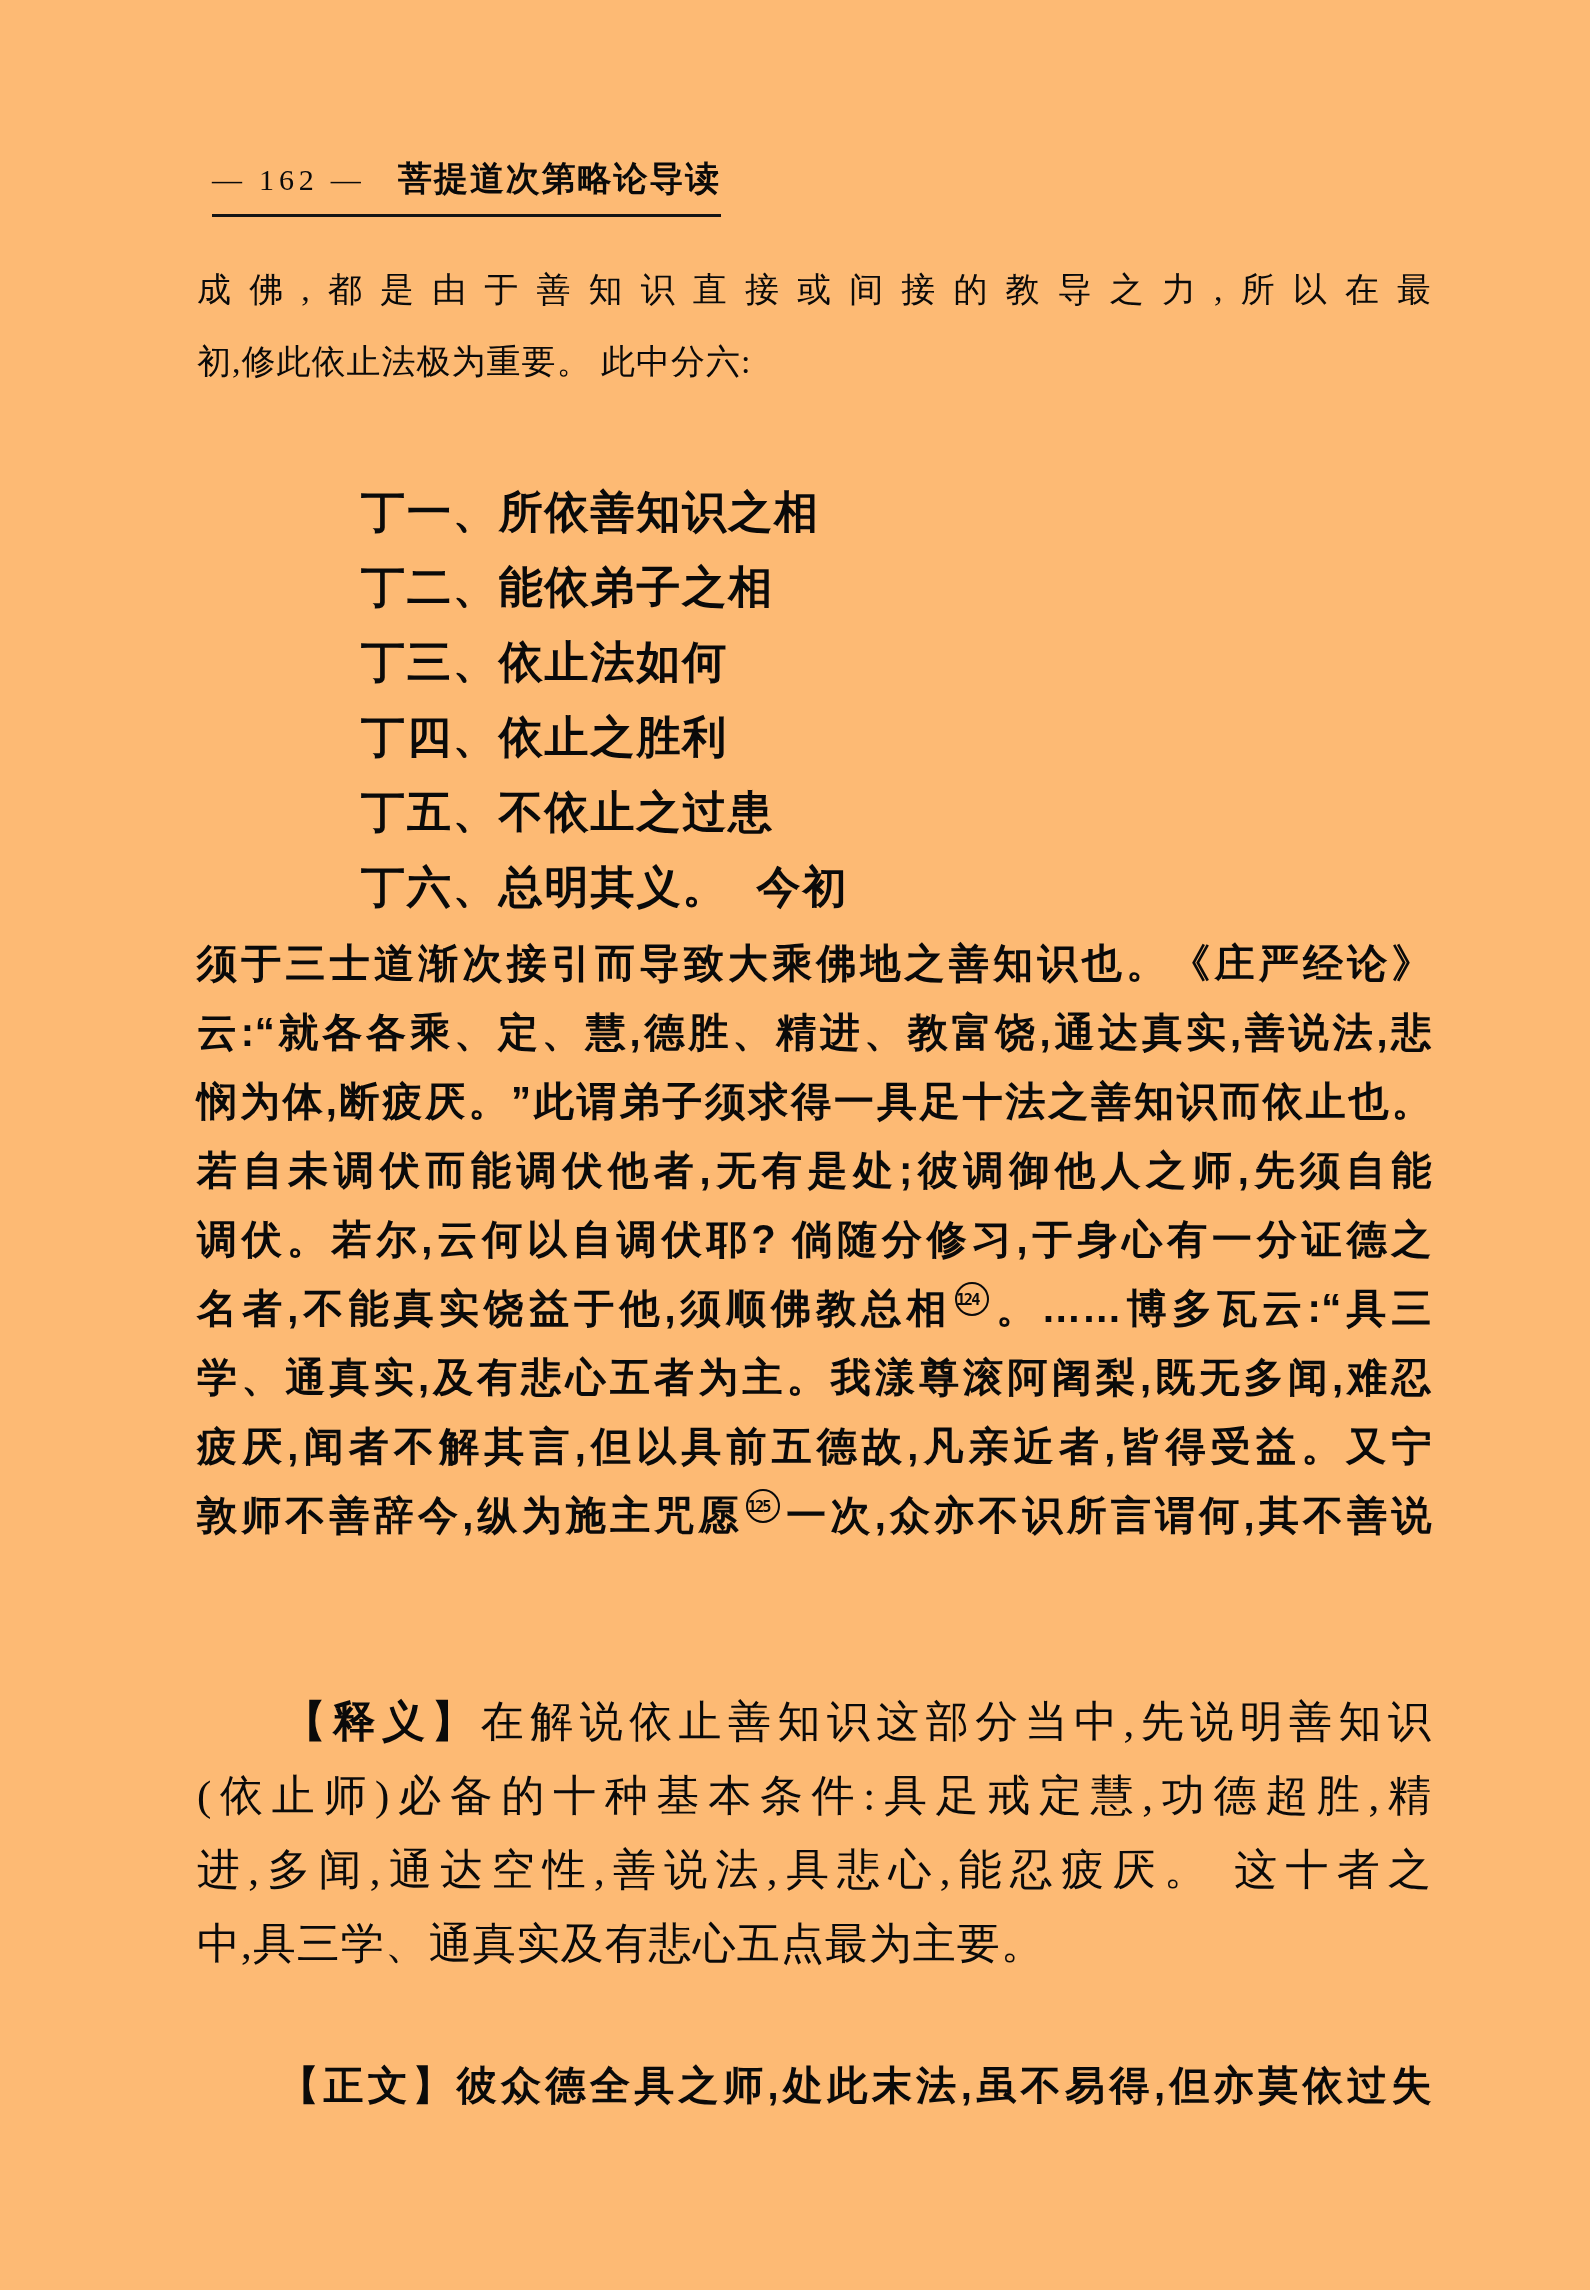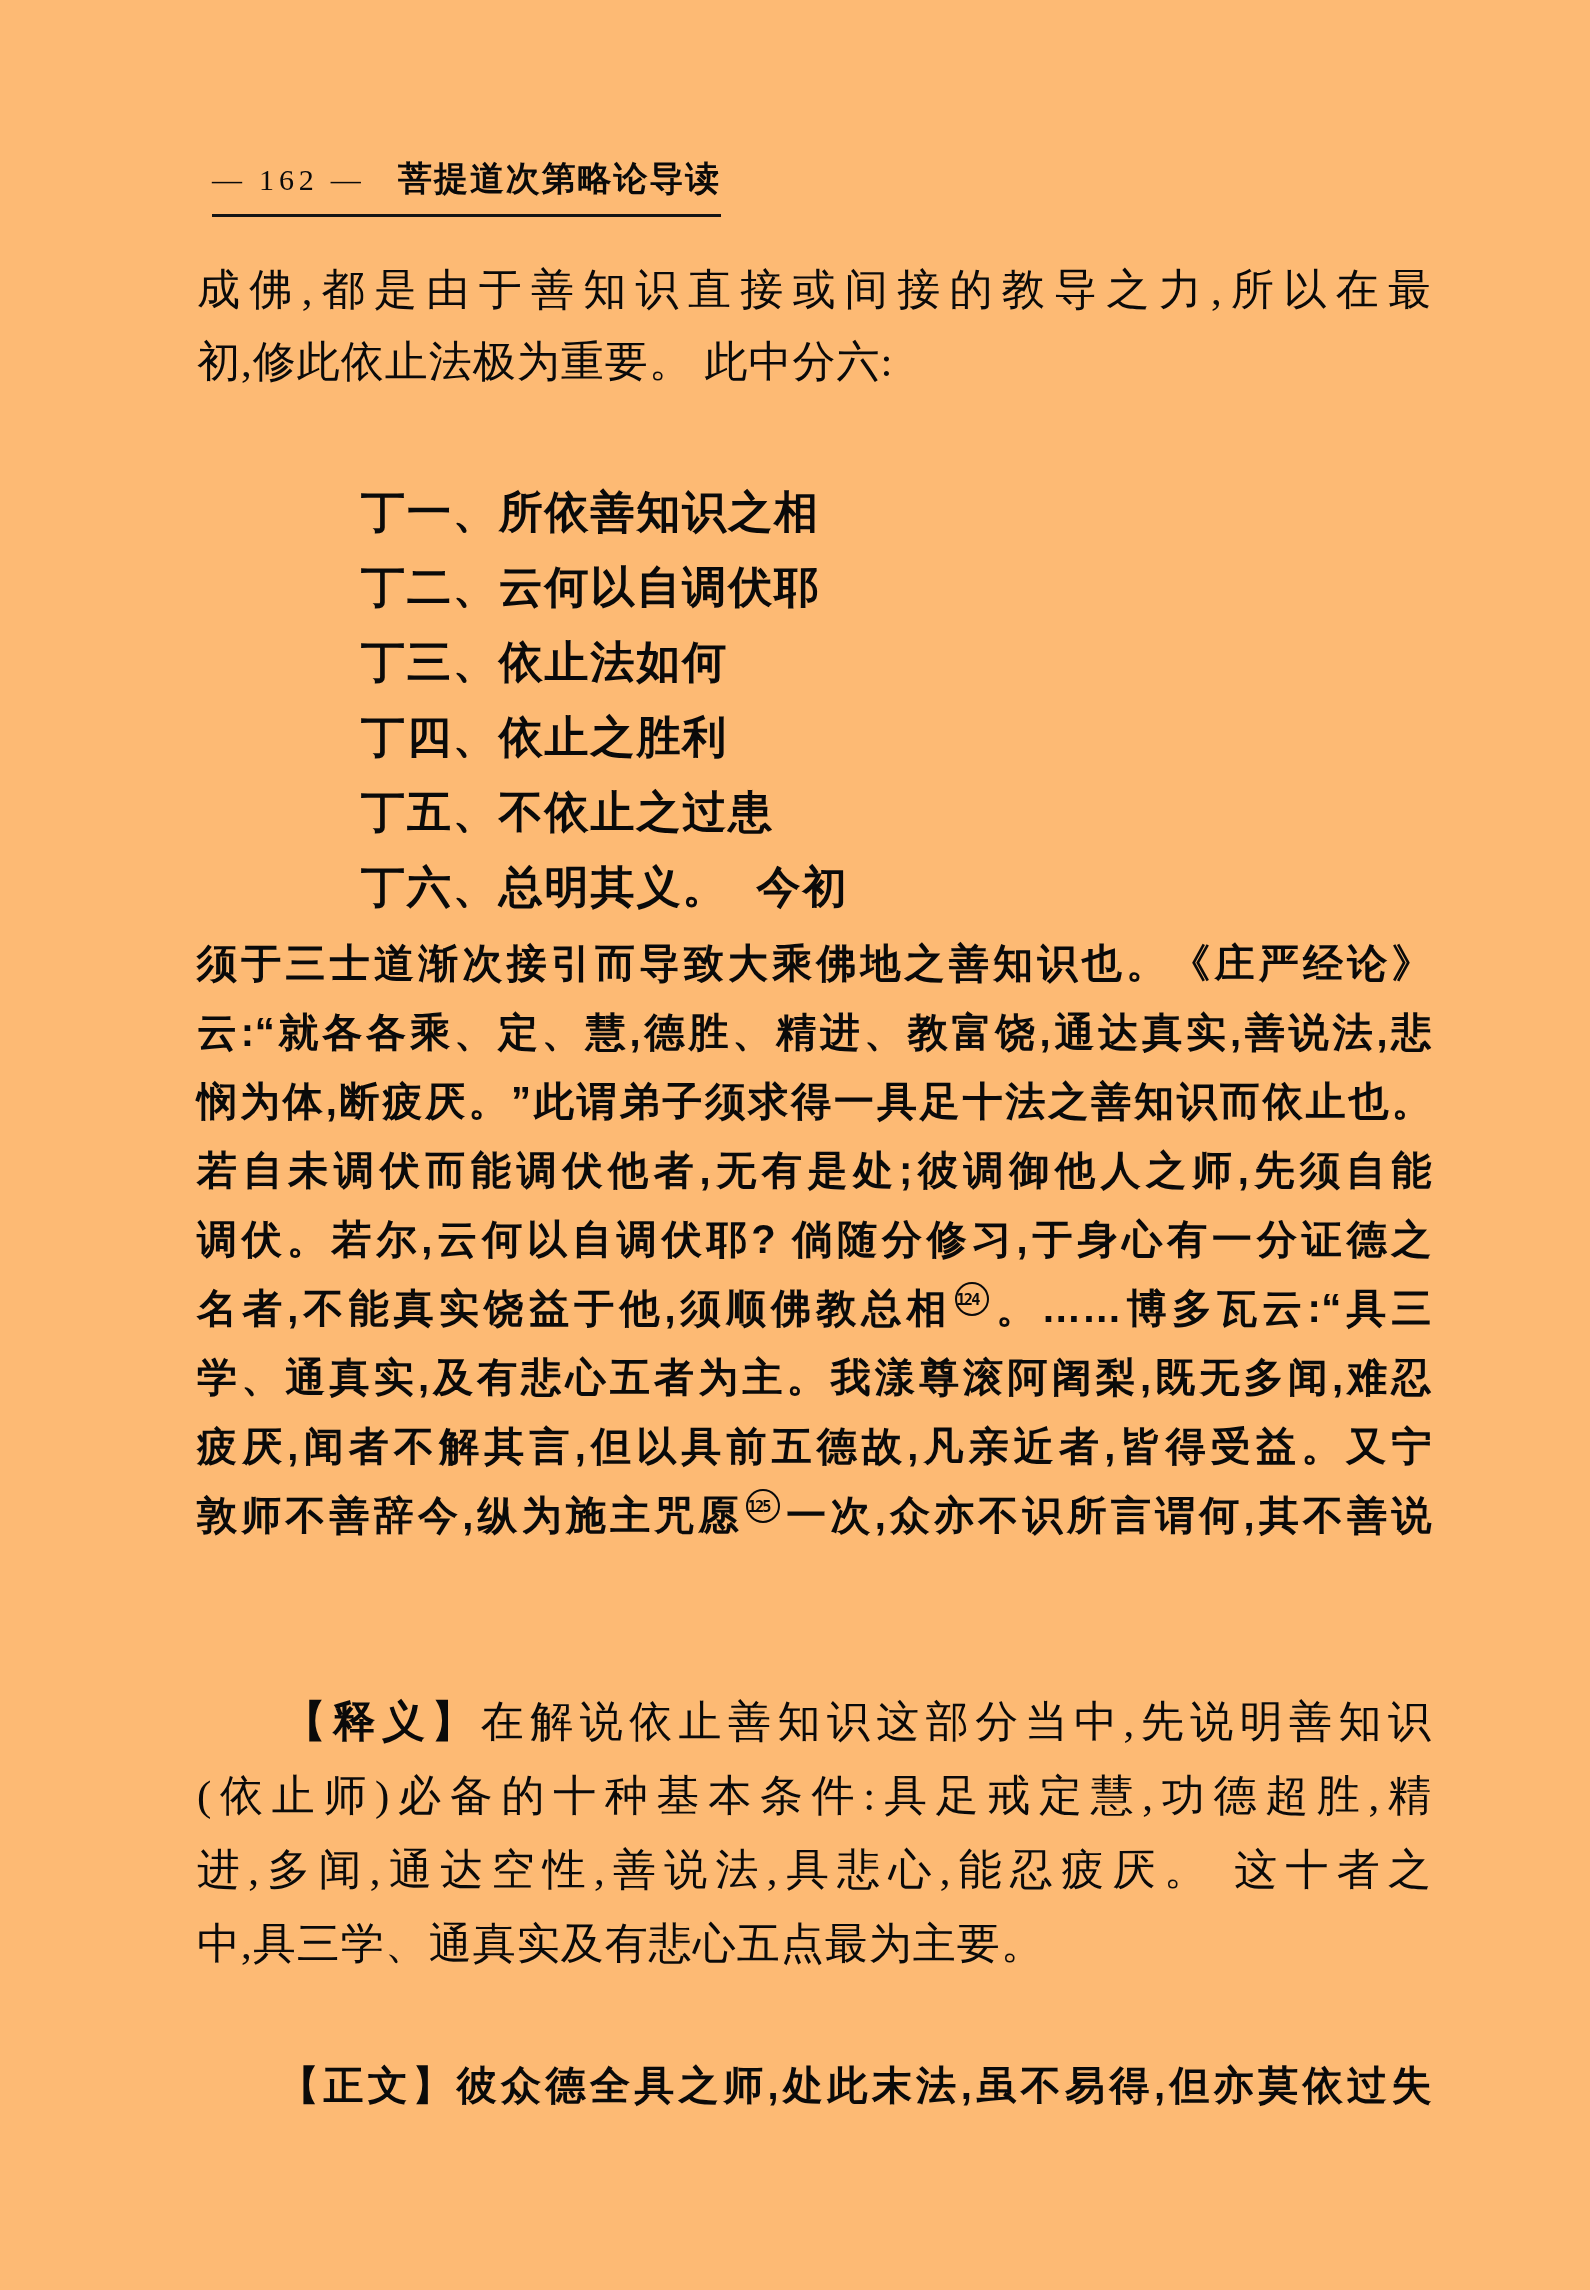--- a/index.html
+++ b/index.html
@@ -38,21 +38,21 @@
   .line { white-space: nowrap; }
   .blk { position: absolute; }
   .fl { 
     white-space: normal;
     text-align: justify;
     text-align-last: justify;
   }
   
   .intro {
     left: 197px; top: 254px; width: 1235px;
-    font-size: 43px; line-height: 72px;
+    font-size: 34px; line-height: 72px;
     letter-spacing: 1px;
   }
   
   .outline {
     left: 361px; top: 478px;
     font-size: 44px; line-height: 75px;
     font-weight: bold;
     letter-spacing: 1.9px;
     font-family: Liberation Mono, monospace;
   }
@@ -104,21 +104,21 @@
     <span class="book-title">菩提道次第略论导读</span>
   </div>
 
   <div class="blk intro">
     <div class="line fl">成佛,都是由于善知识直接或间接的教导之力,所以在最</div>
     <div class="line">初,修此依止法极为重要。 此中分六:</div>
   </div>
 
   <div class="blk outline">
     <div class="line">丁一、所依善知识之相</div>
-    <div class="line">丁二、云何以自调伏耶</div>
+    <div class="line">丁二、能依弟子之相</div>
     <div class="line">丁三、依止法如何</div>
     <div class="line">丁四、依止之胜利</div>
     <div class="line">丁五、不依止之过患</div>
     <div class="line">丁六、总明其义。 今初</div>
   </div>
 
   <div class="blk zw zw1">
     <div class="line fl">须于三士道渐次接引而导致大乘佛地之善知识也。《庄严经论》</div>
     <div class="line fl">云:“就各各乘、定、慧,德胜、精进、教富饶,通达真实,善说法,悲</div>
     <div class="line fl">悯为体,断疲厌。”此谓弟子须求得一具足十法之善知识而依止也。</div>

